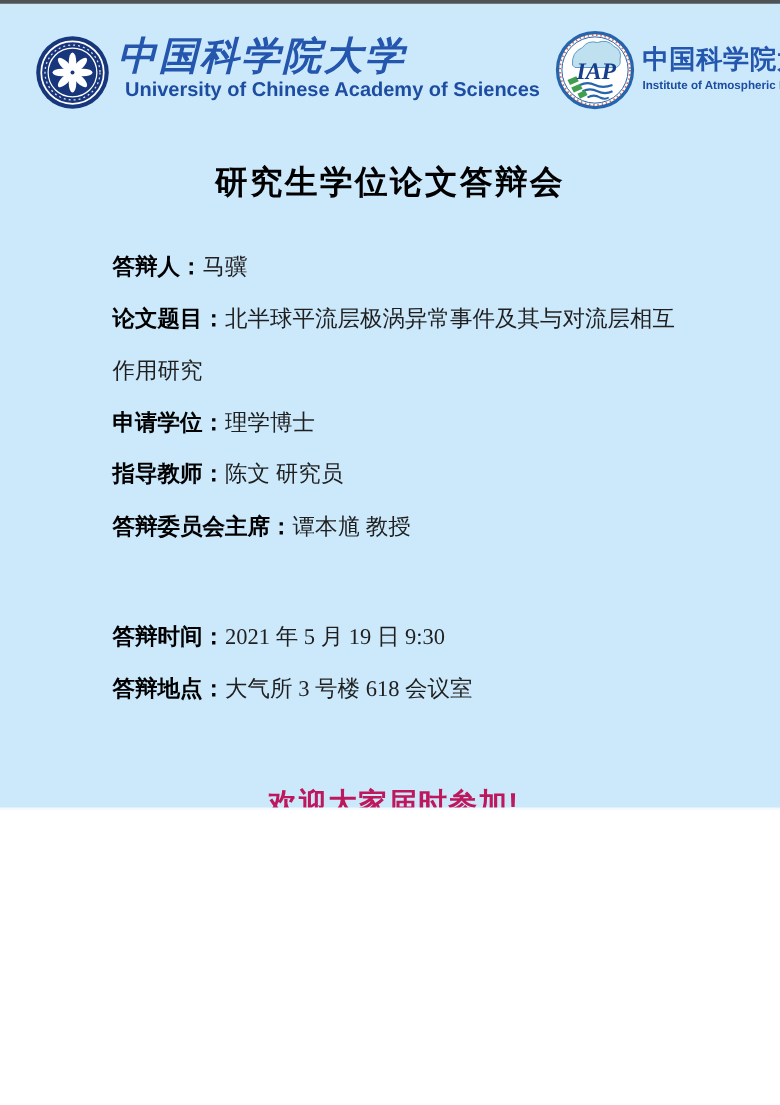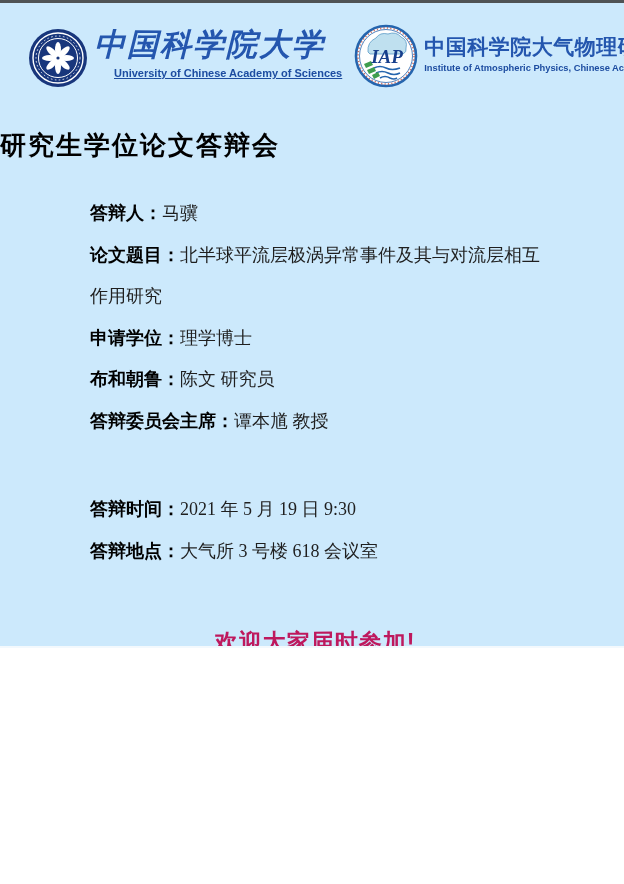--- a/index.html
+++ b/index.html
@@ -36,40 +36,40 @@
   .ucas-text { margin-left: 6px; }
   .ucas-cn {
     font-family: "Liberation Serif", "DejaVu Serif", serif;
     font-weight: 700; font-style: italic;
     font-size: 31px; line-height: 42px;
     letter-spacing: 2px; color: #2456ae;
     white-space: nowrap;
   }
   .ucas-en {
     font-family: "Liberation Sans", "DejaVu Sans", sans-serif;
-    font-weight: 700; font-size: 11px; line-height: 14px;
-    color: #1d4da1; white-space: nowrap; margin-left: 20px; text-decoration: underline;
+    font-weight: 700; font-size: 16px; line-height: 14px;
+    color: #1d4da1; white-space: nowrap; margin-left: 6px;
   }
   .iap-group { margin-left: 0; }
   .iap-emblem { width: 64px; height: 64px; }
   .iap-text { margin-left: 6px; margin-top: 10px; }
   .iap-cn {
     font-family: "Liberation Serif", "DejaVu Serif", serif;
     font-weight: 700; font-size: 21px; line-height: 26px;
     color: #2456ae; white-space: nowrap; letter-spacing: 0.5px;
   }
   .iap-en {
     font-family: "Liberation Sans", "DejaVu Sans", sans-serif;
     font-weight: 700; font-size: 9.3px; line-height: 13px;
     color: #1d4da1; white-space: nowrap; margin-top: 2px;
   }
 
   .page-title {
     position: absolute; top: 128px; left: 0; right: 0;
-    margin: 0; 
+    margin: 0; text-align: center;
     font-family: "Liberation Sans", "DejaVu Sans", sans-serif;
     font-weight: 700; font-size: 26px; letter-spacing: 2px;
     color: #000000;
   }
 
   .main {
     position: absolute; top: 193px; left: 90px; right: 84px;
   }
   .field {
     margin: 0; line-height: 41.5px; font-size: 18px;
@@ -151,21 +151,21 @@
       </div>
     </div>
   </div>
 
   <h1 class="page-title">研究生学位论文答辩会</h1>
 
   <div class="main">
     <p class="field"><span class="lbl">答辩人：</span><span class="val">马骥</span></p>
     <p class="field"><span class="lbl">论文题目：</span><span class="val">北半球平流层极涡异常事件及其与对流层相互作用研究</span></p>
     <p class="field"><span class="lbl">申请学位：</span><span class="val">理学博士</span></p>
-    <p class="field"><span class="lbl">布和朝鲁：</span><span class="val">陈文 研究员</span></p>
+    <p class="field"><span class="lbl">指导教师：</span><span class="val">陈文 研究员</span></p>
     <p class="field"><span class="lbl">答辩委员会主席：</span><span class="val">谭本馗 教授</span></p>
 
     <div class="schedule">
       <p class="field"><span class="lbl">答辩时间：</span><span class="val">2021 年 5 月 19 日  9:30</span></p>
       <p class="field"><span class="lbl">答辩地点：</span><span class="val">大气所 3 号楼 618 会议室</span></p>
     </div>
 
     <p class="closing">欢迎大家届时参加!</p>
     <p class="signature">研究生部</p>
   </div>

